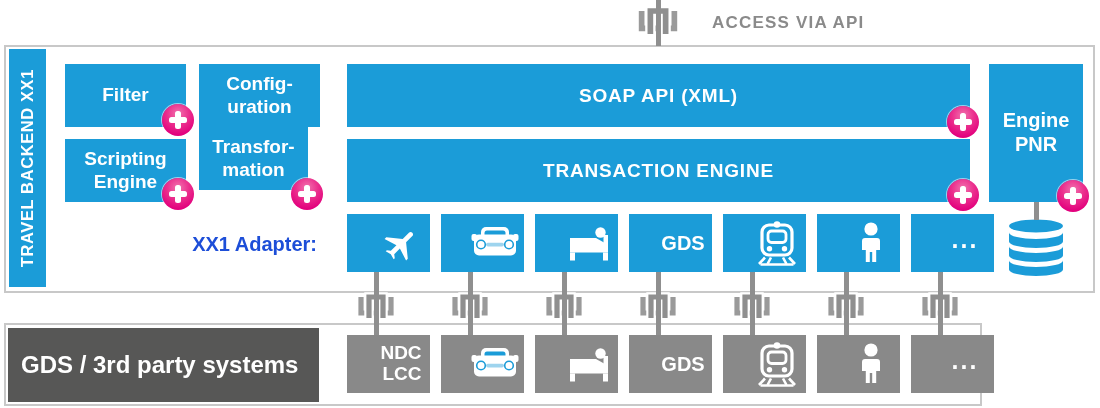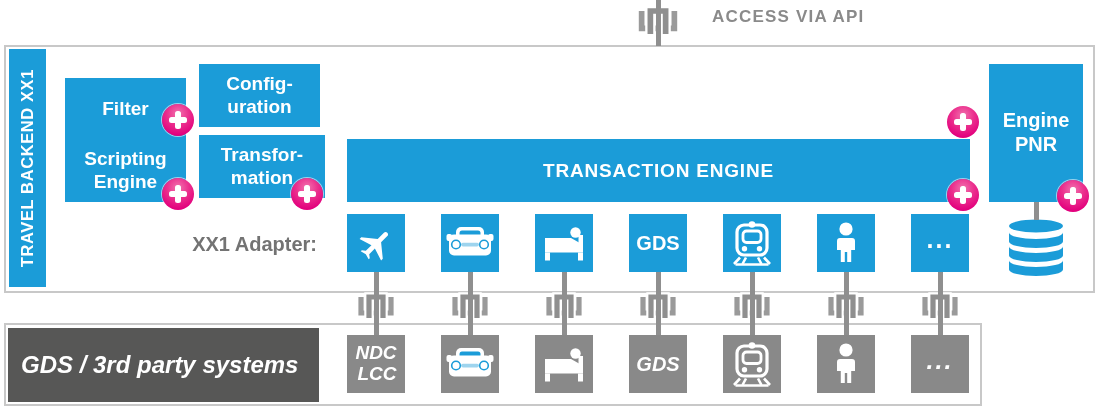--- a/index.html
+++ b/index.html
@@ -16,28 +16,28 @@
   .sidebar span{writing-mode:vertical-rl;transform:rotate(180deg);font-size:16.5px;
        font-weight:700;letter-spacing:.6px;white-space:nowrap;}
   .plus{position:absolute;width:32px;height:32px;border-radius:50%;z-index:4;
         background:radial-gradient(circle at 50% 30%, #f172ae 0%, #eb2f8d 40%, #e2007d 78%);
         box-shadow:0 0 0 1px rgba(255,255,255,.55);}
   .plus::before{content:"";position:absolute;left:7px;top:13.2px;width:18px;height:5.6px;
         border-radius:2.5px;background:#fff;}
   .plus::after{content:"";position:absolute;left:13.2px;top:7px;width:5.6px;height:18px;
         border-radius:2.5px;background:#fff;}
   .tile{position:absolute;width:58px;height:58px;display:flex;align-items:center;
-        justify-content:center;color:#fff;font-weight:700;}
+        justify-content:center;color:#fff;font-weight:700;padding-left:25px;}
   .tile.gray{background:#898989;}
   .tile .txt{font-size:20px;font-weight:600;}
   .tile .txt2{font-size:19px;font-weight:700;text-align:right;line-height:1.1;white-space:pre-line;}
   .tile .dots{font-size:25px;font-weight:700;letter-spacing:2px;transform:translateY(-4px);}
   .stem{position:absolute;width:5px;background:#8f8f8f;z-index:7;}
   .plugsvg{position:absolute;z-index:6;}
-  .adapterlabel{position:absolute;font-size:20px;font-weight:600;color:#737373;text-align:right;}
+  .adapterlabel{position:absolute;font-size:20px;font-weight:600;color:#1d4ed8;text-align:right;}
   .accesslabel{position:absolute;font-size:17px;font-weight:700;color:#8a8a8a;letter-spacing:1.2px;}
   .darkbox{position:absolute;background:#575756;color:#fff;display:flex;align-items:center;
         font-size:24px;font-weight:600;padding-left:13px;box-sizing:border-box;}
   svg{display:block;}
 </style>
 </head>
 <body>
 
 <div id="stage">
 
@@ -90,43 +90,46 @@
         <path d="M15 27 V6 H29 V27" fill="none" stroke="#ffffff" stroke-width="9.5"></path>
         <path d="M15 27 V6 H29 V27" fill="none" stroke="#8f8f8f" stroke-width="5.2"></path>
       </symbol>
     </defs>
   </svg>
 
   <div class="stem" style="left:655.5px;top:0;height:46px;"></div>
   <svg class="plugsvg" style="left:634px;top:4px;" width="48" height="38">
       <use href="#i-plug"></use>
     </svg>
-  <div class="accesslabel" style="left:712px;top:7px;">ACCESS VIA API</div>
+  <div class="accesslabel" style="left:712px;top:13px;">ACCESS VIA API</div>
 
   <div class="panel" style="left:4px;top:45px;width:1091px;height:248px;">
     <div class="sidebar blue" style="left:3px;top:2px;width:37px;height:238px;">
       <span>TRAVEL BACKEND XX1</span>
     </div>
 
-    <div class="box blue mod" style="left:59px;top:31px;width:121px;height:63px;">
+    <div class="box blue mod" style="left:59px;top:17px;width:121px;height:63px;">
       <span class="ml">Filter</span>
     </div>
     <div class="box blue mod" style="left:59px;top:92px;width:121px;height:63px;">
       <span class="ml">Scripting
 Engine</span>
     </div>
     <div class="box blue mod" style="left:193px;top:17px;width:121px;height:63px;">
       <span class="ml">Config-
 uration</span>
     </div>
-    <div class="box blue mod" style="left:193px;top:88px;width:126px;height:63px;">
+    <div class="box blue mod" style="left:193px;top:80px;width:109px;height:63px;">
       <span class="ml">Transfor-
 mation</span>
     </div>
 
+    <div class="box blue bar" style="left:341px;top:17px;width:623px;height:63px;">
+      <span>SOAP API (XML)</span>
+    </div>
     <div class="box blue bar" style="left:341px;top:92px;width:623px;height:63px;">
       <span>TRANSACTION ENGINE</span>
     </div>
 
     <div class="box blue" style="left:983px;top:17px;width:94px;height:138px;font-size:20px;">
       <span class="ml">Engine
 PNR</span>
     </div>
 
     <div class="plus" style="left:156px;top:57px;"></div>
@@ -199,21 +202,21 @@
   <svg class="plugsvg" style="left:730px;top:291px;" width="44" height="34">
       <use href="#i-plug"></use>
     </svg>
   <svg class="plugsvg" style="left:824px;top:291px;" width="44" height="34">
       <use href="#i-plug"></use>
     </svg>
   <svg class="plugsvg" style="left:918px;top:291px;" width="44" height="34">
       <use href="#i-plug"></use>
     </svg>
 
-  <div class="panel" style="left:4px;top:323px;width:978px;height:83px;font-style:italic;">
+  <div class="panel" style="left:4px;top:323px;width:978px;height:83px;">
     <div class="darkbox" style="left:2px;top:3px;width:311px;height:74px;">
       <span>GDS / 3rd party systems</span>
     </div>
 
     <div class="tile gray" style="left:341px;top:10px;">
       <span class="txt2">NDC
 LCC</span>
     </div>
     <div class="tile gray" style="left:435px;top:10px;">
       <svg width="58" height="58">

